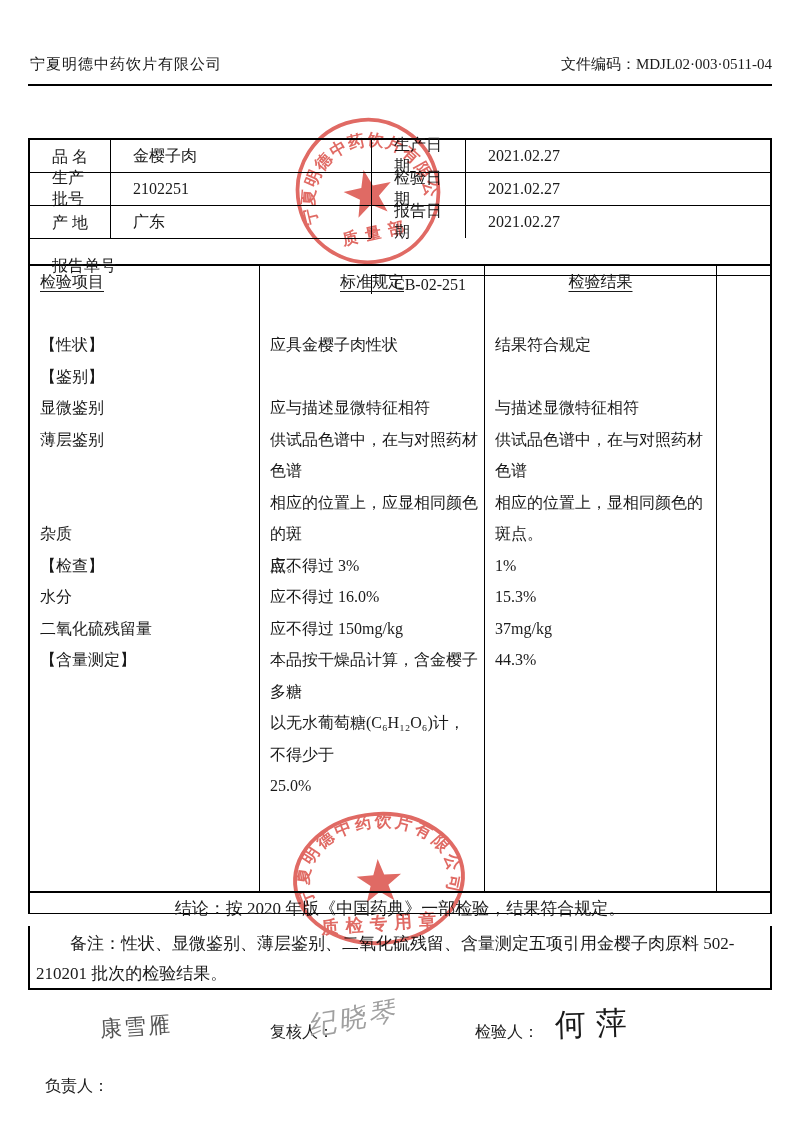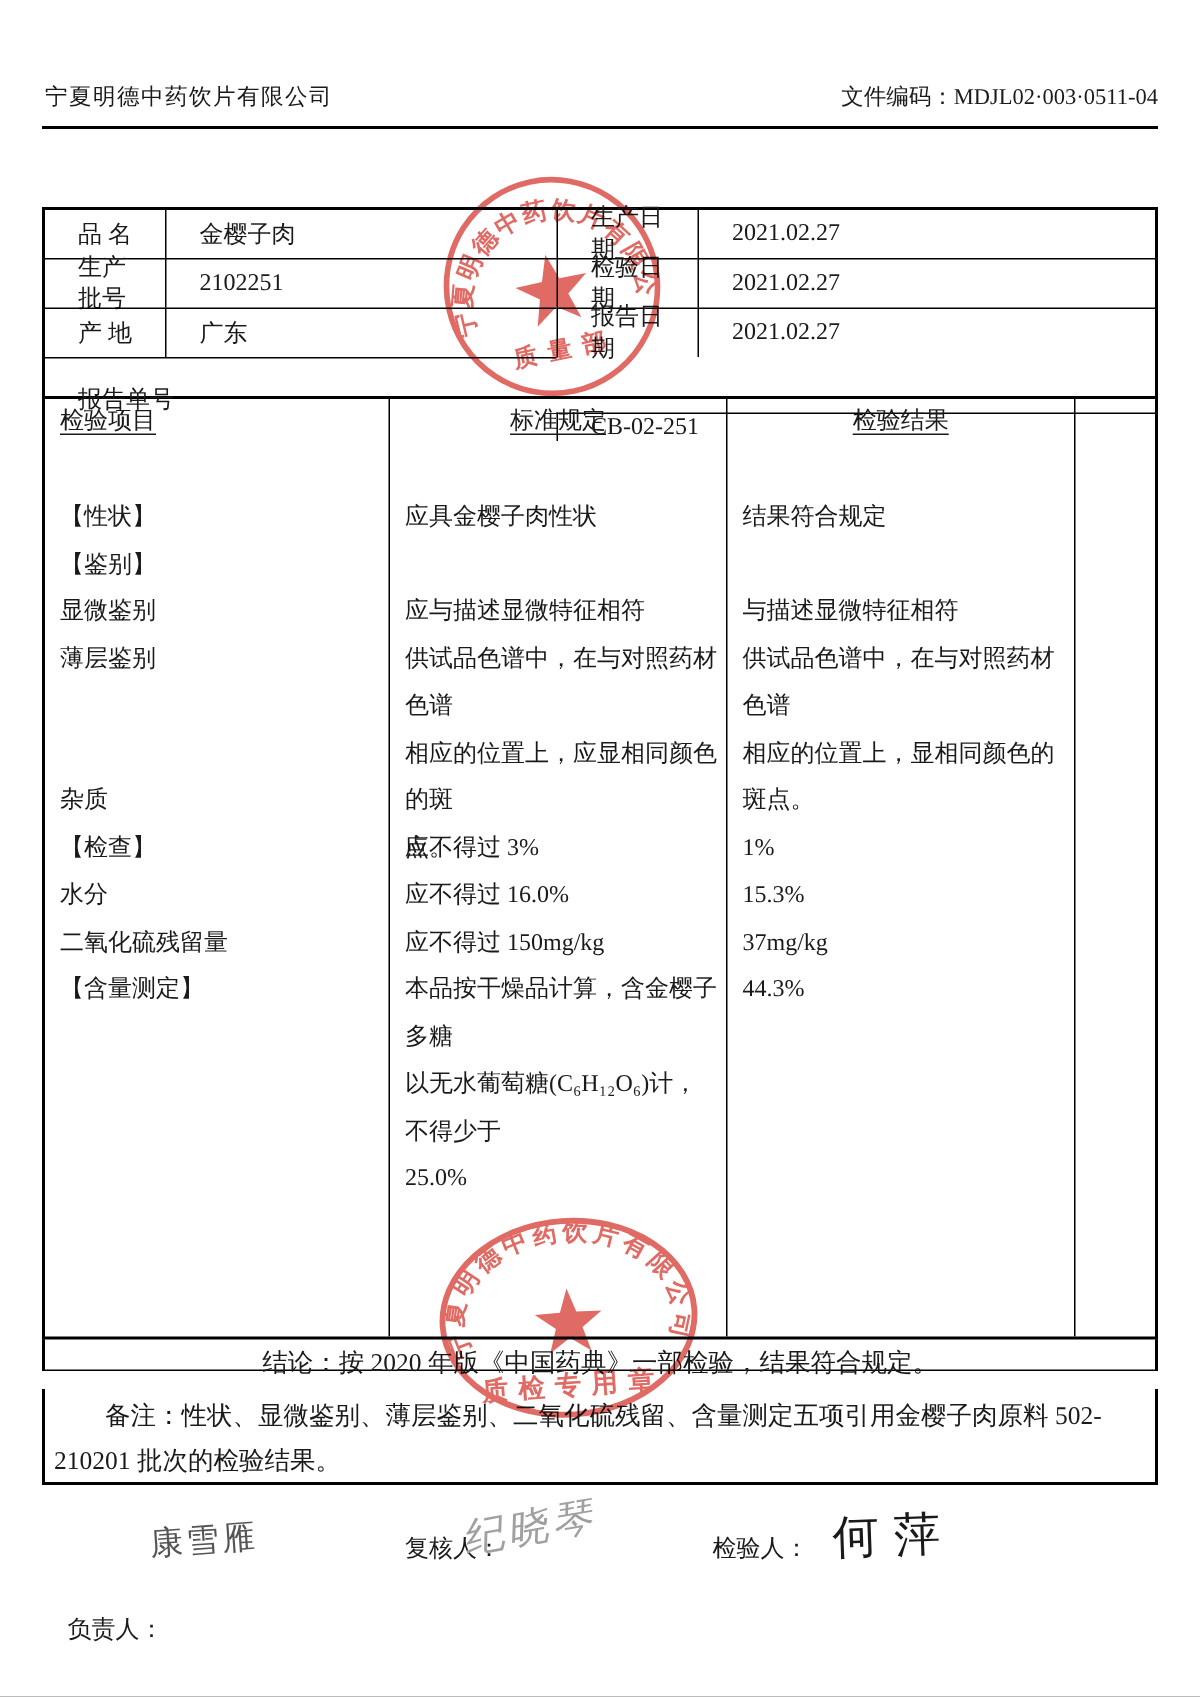--- a/index.html
+++ b/index.html
@@ -44,21 +44,21 @@
     font-size: 16px;
   }
   .spec-col { height: 100%; }
   .spec-col.c1 { width: 230px; border-right: 1px solid #000; }
   .spec-col.c2 { width: 225px; border-right: 1px solid #000; }
   .spec-col.c3 { width: 232px; border-right: 1px solid #000; }
   .spec-col.c4 { flex: 1; }
   .ln  { height: 31.5px; line-height: 31.5px; padding: 0 0 0 10px; white-space: nowrap; }
   .ln2 { height: 63px;   line-height: 31.5px; padding: 0 6px 0 10px; white-space: pre-line; }
   .ln3 { height: 94.5px; line-height: 31.5px; padding: 0 6px 0 10px; white-space: pre-line; }
-  .col-head { text-decoration: underline; text-underline-offset: 4px; font-family: Liberation Mono, monospace; }
+  .col-head { text-decoration: underline; text-underline-offset: 4px; }
   .center { text-align: center; padding: 0 !important; }
 
   
   .conclusion-row {
     position: absolute; left: 28px; top: 893px; width: 744px; height: 21px;
     border-left: 2px solid #000; border-right: 2px solid #000; border-bottom: 1px solid #000;
     text-align: center; font-size: 17px; line-height: 32px;
   }
   .remark-row {
     position: absolute; left: 28px; top: 926px; width: 744px; height: 64px;

